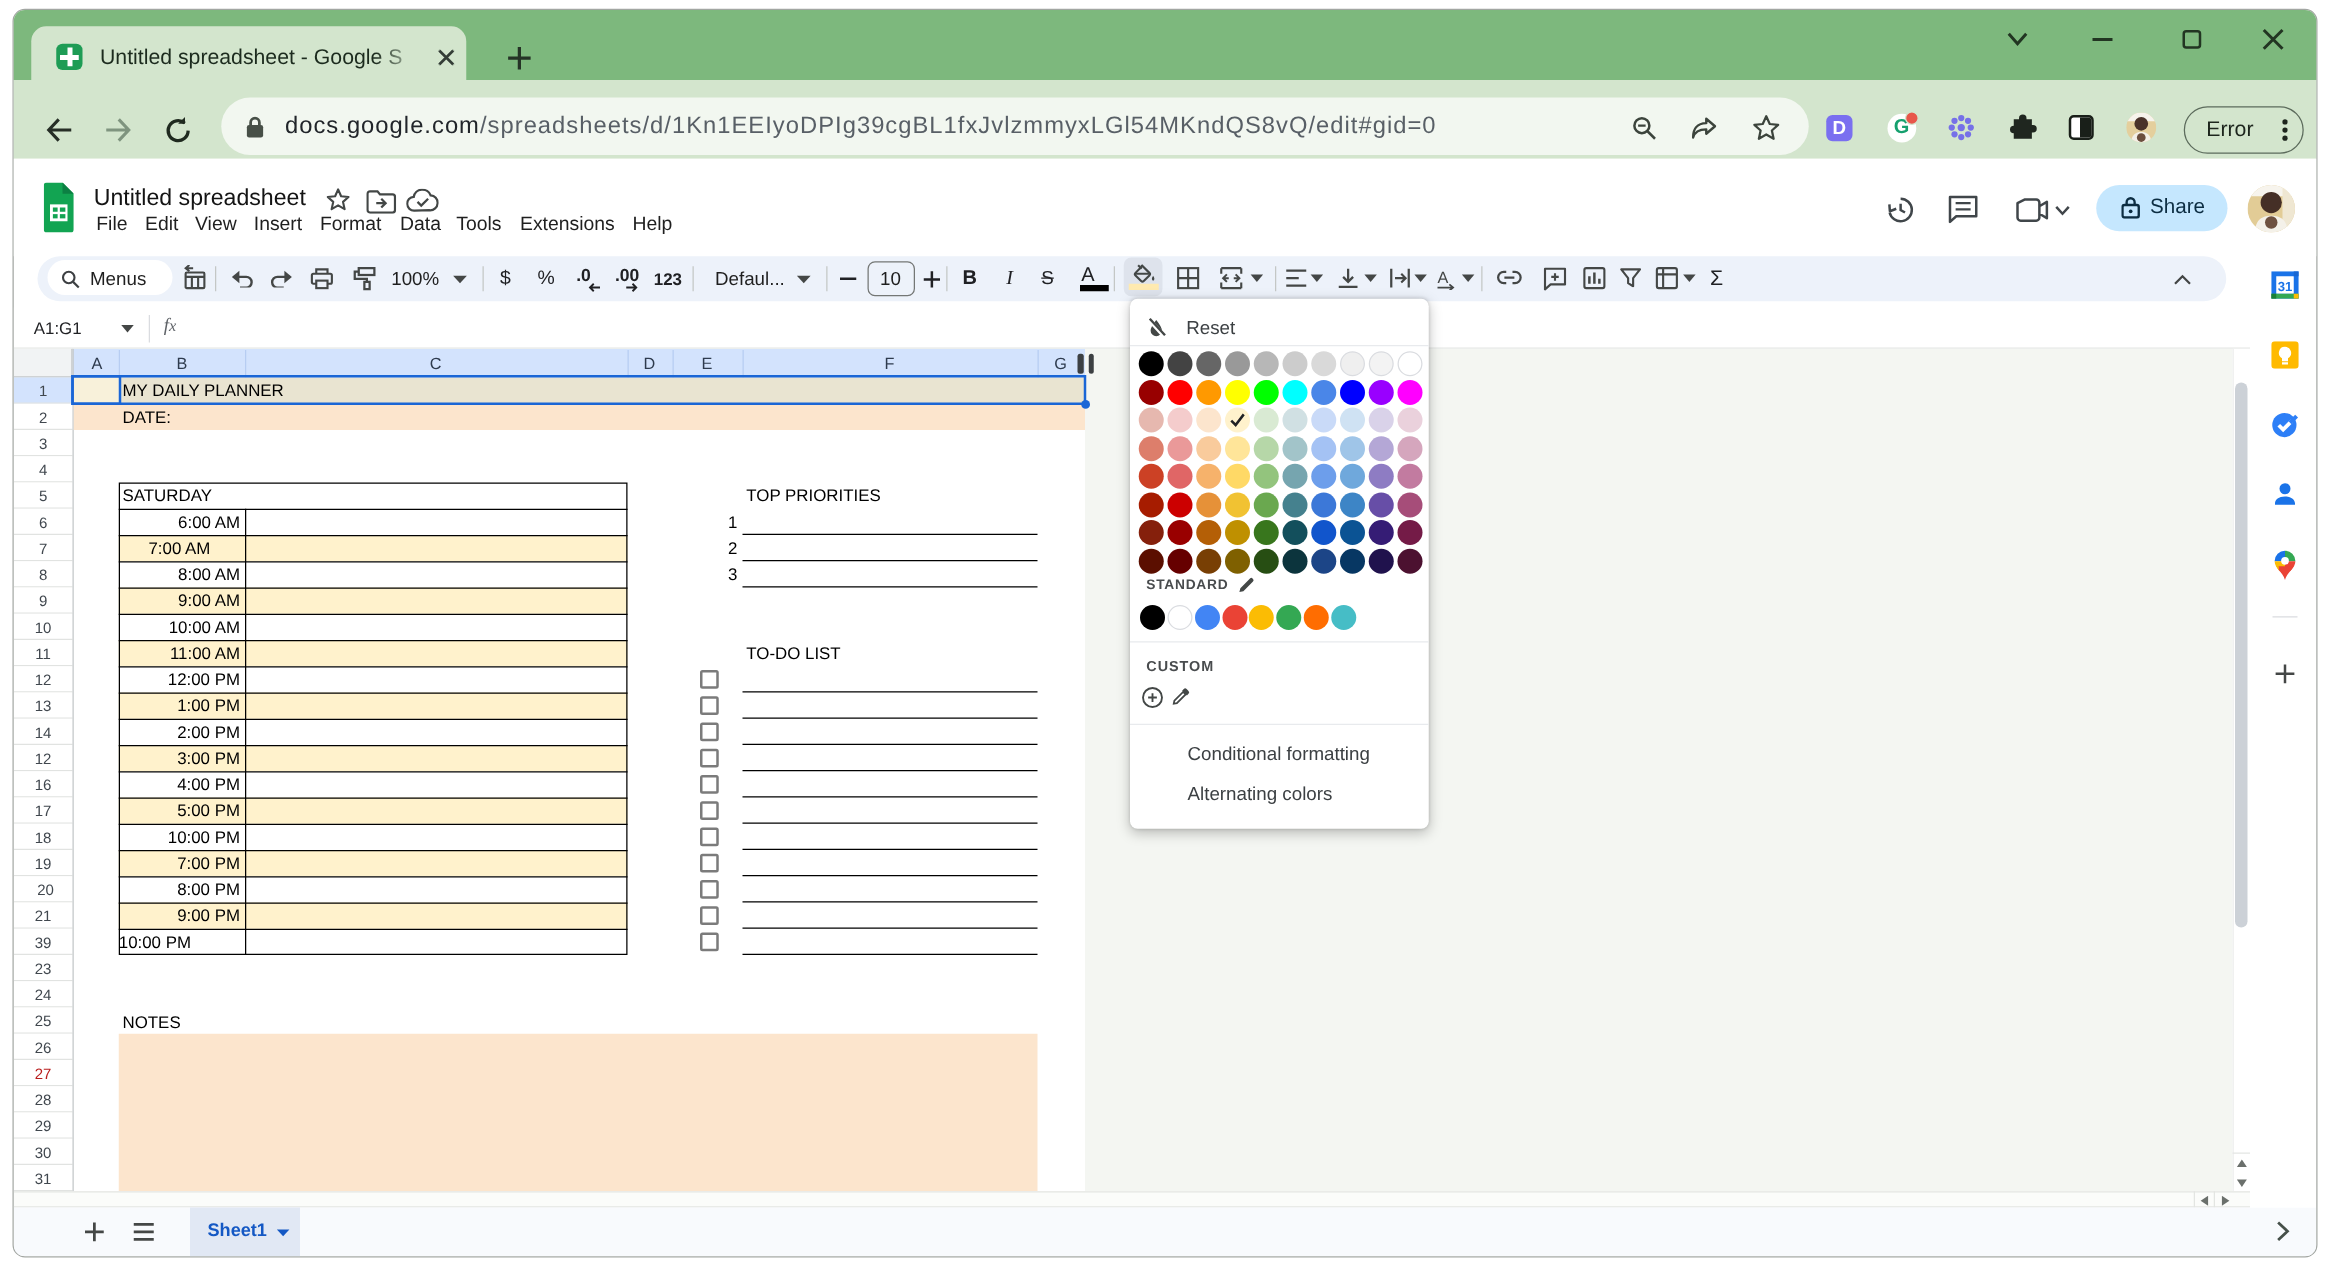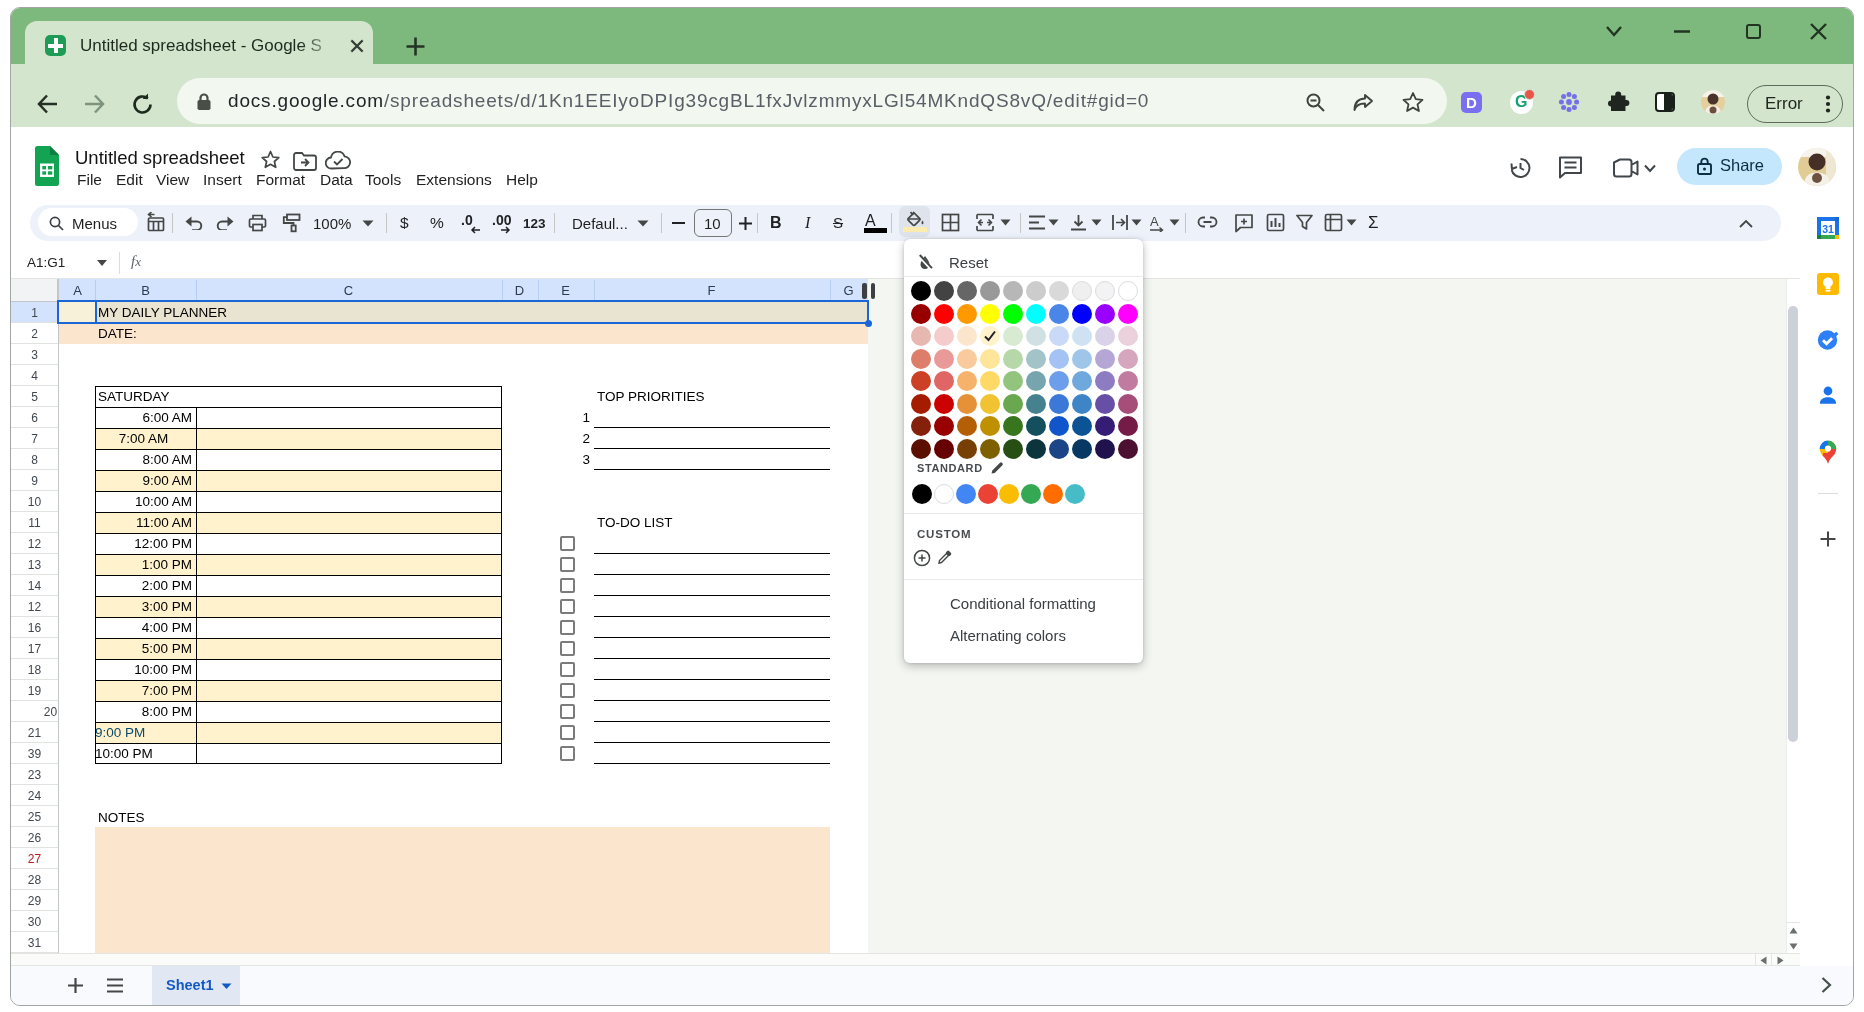--- a/index.html
+++ b/index.html
@@ -435,21 +435,21 @@
             <div class="t" style="left:0;top:321px;width:47px;text-align:center;font-size:12px;color:#40474e;">12</div>
             <div class="abs" style="left:0;top:338px;width:47px;height:21px;background:#ffffff;border-bottom:1px solid #e1e3e1;"></div>
             <div class="t" style="left:0;top:342px;width:47px;text-align:center;font-size:12px;color:#40474e;">16</div>
             <div class="abs" style="left:0;top:359px;width:47px;height:21px;background:#ffffff;border-bottom:1px solid #e1e3e1;"></div>
             <div class="t" style="left:0;top:363px;width:47px;text-align:center;font-size:12px;color:#40474e;">17</div>
             <div class="abs" style="left:0;top:380px;width:47px;height:21px;background:#ffffff;border-bottom:1px solid #e1e3e1;"></div>
             <div class="t" style="left:0;top:384px;width:47px;text-align:center;font-size:12px;color:#40474e;">18</div>
             <div class="abs" style="left:0;top:401px;width:47px;height:21px;background:#ffffff;border-bottom:1px solid #e1e3e1;"></div>
             <div class="t" style="left:0;top:405px;width:47px;text-align:center;font-size:12px;color:#40474e;">19</div>
             <div class="abs" style="left:0;top:422px;width:47px;height:21px;background:#ffffff;border-bottom:1px solid #e1e3e1;"></div>
-            <div class="t" style="left:16px;top:426px;width:47px;text-align:center;font-size:12px;color:#40474e;">20</div>
+            <div class="t" style="left:2px;top:426px;width:47px;text-align:center;font-size:12px;color:#40474e;">20</div>
             <div class="abs" style="left:0;top:443px;width:47px;height:21px;background:#ffffff;border-bottom:1px solid #e1e3e1;"></div>
             <div class="t" style="left:0;top:447px;width:47px;text-align:center;font-size:12px;color:#40474e;">21</div>
             <div class="abs" style="left:0;top:464px;width:47px;height:21px;background:#ffffff;border-bottom:1px solid #e1e3e1;"></div>
             <div class="t" style="left:0;top:468px;width:47px;text-align:center;font-size:12px;color:#40474e;">39</div>
             <div class="abs" style="left:0;top:485px;width:47px;height:21px;background:#ffffff;border-bottom:1px solid #e1e3e1;"></div>
             <div class="t" style="left:0;top:489px;width:47px;text-align:center;font-size:12px;color:#40474e;">23</div>
             <div class="abs" style="left:0;top:506px;width:47px;height:21px;background:#ffffff;border-bottom:1px solid #e1e3e1;"></div>
             <div class="t" style="left:0;top:510px;width:47px;text-align:center;font-size:12px;color:#40474e;">24</div>
             <div class="abs" style="left:0;top:527px;width:47px;height:21px;background:#ffffff;border-bottom:1px solid #e1e3e1;"></div>
             <div class="t" style="left:0;top:531px;width:47px;text-align:center;font-size:12px;color:#40474e;">25</div>
@@ -497,21 +497,21 @@
             <div class="abs" style="left:84px;top:317px;width:407px;height:21px;background:#fff2cc;"></div>
             <div class="t" style="left:84px;top:320px;width:97px;text-align:right;font-size:13.5px;color:#000;">3:00 PM</div>
             <div class="t" style="left:84px;top:341px;width:97px;text-align:right;font-size:13.5px;color:#000;">4:00 PM</div>
             <div class="abs" style="left:84px;top:359px;width:407px;height:21px;background:#fff2cc;"></div>
             <div class="t" style="left:84px;top:362px;width:97px;text-align:right;font-size:13.5px;color:#000;">5:00 PM</div>
             <div class="t" style="left:84px;top:383px;width:97px;text-align:right;font-size:13.5px;color:#000;">10:00 PM</div>
             <div class="abs" style="left:84px;top:401px;width:407px;height:21px;background:#fff2cc;"></div>
             <div class="t" style="left:84px;top:404px;width:97px;text-align:right;font-size:13.5px;color:#000;">7:00 PM</div>
             <div class="t" style="left:84px;top:425px;width:97px;text-align:right;font-size:13.5px;color:#000;">8:00 PM</div>
             <div class="abs" style="left:84px;top:443px;width:407px;height:21px;background:#fff2cc;"></div>
-            <div class="t" style="left:84px;top:446px;width:97px;font-size:13.5px;color:#0c4a6e;">9:00 PM</div>
+            <div class="t" style="left:84px;top:446px;width:97px;text-align:right;font-size:13.5px;color:#000000;">9:00 PM</div>
             <div class="t" style="left:84px;top:467px;width:97px;font-size:13.5px;color:#000;">10:00 PM</div>
             <div class="abs" style="left:84px;top:107px;width:407px;height:378px;border:1px solid #000;"></div>
             <div class="abs" style="left:84px;top:128px;width:407px;height:1px;background:#000;"></div>
             <div class="abs" style="left:84px;top:149px;width:407px;height:1px;background:#000;"></div>
             <div class="abs" style="left:84px;top:170px;width:407px;height:1px;background:#000;"></div>
             <div class="abs" style="left:84px;top:191px;width:407px;height:1px;background:#000;"></div>
             <div class="abs" style="left:84px;top:212px;width:407px;height:1px;background:#000;"></div>
             <div class="abs" style="left:84px;top:233px;width:407px;height:1px;background:#000;"></div>
             <div class="abs" style="left:84px;top:254px;width:407px;height:1px;background:#000;"></div>
             <div class="abs" style="left:84px;top:275px;width:407px;height:1px;background:#000;"></div>

